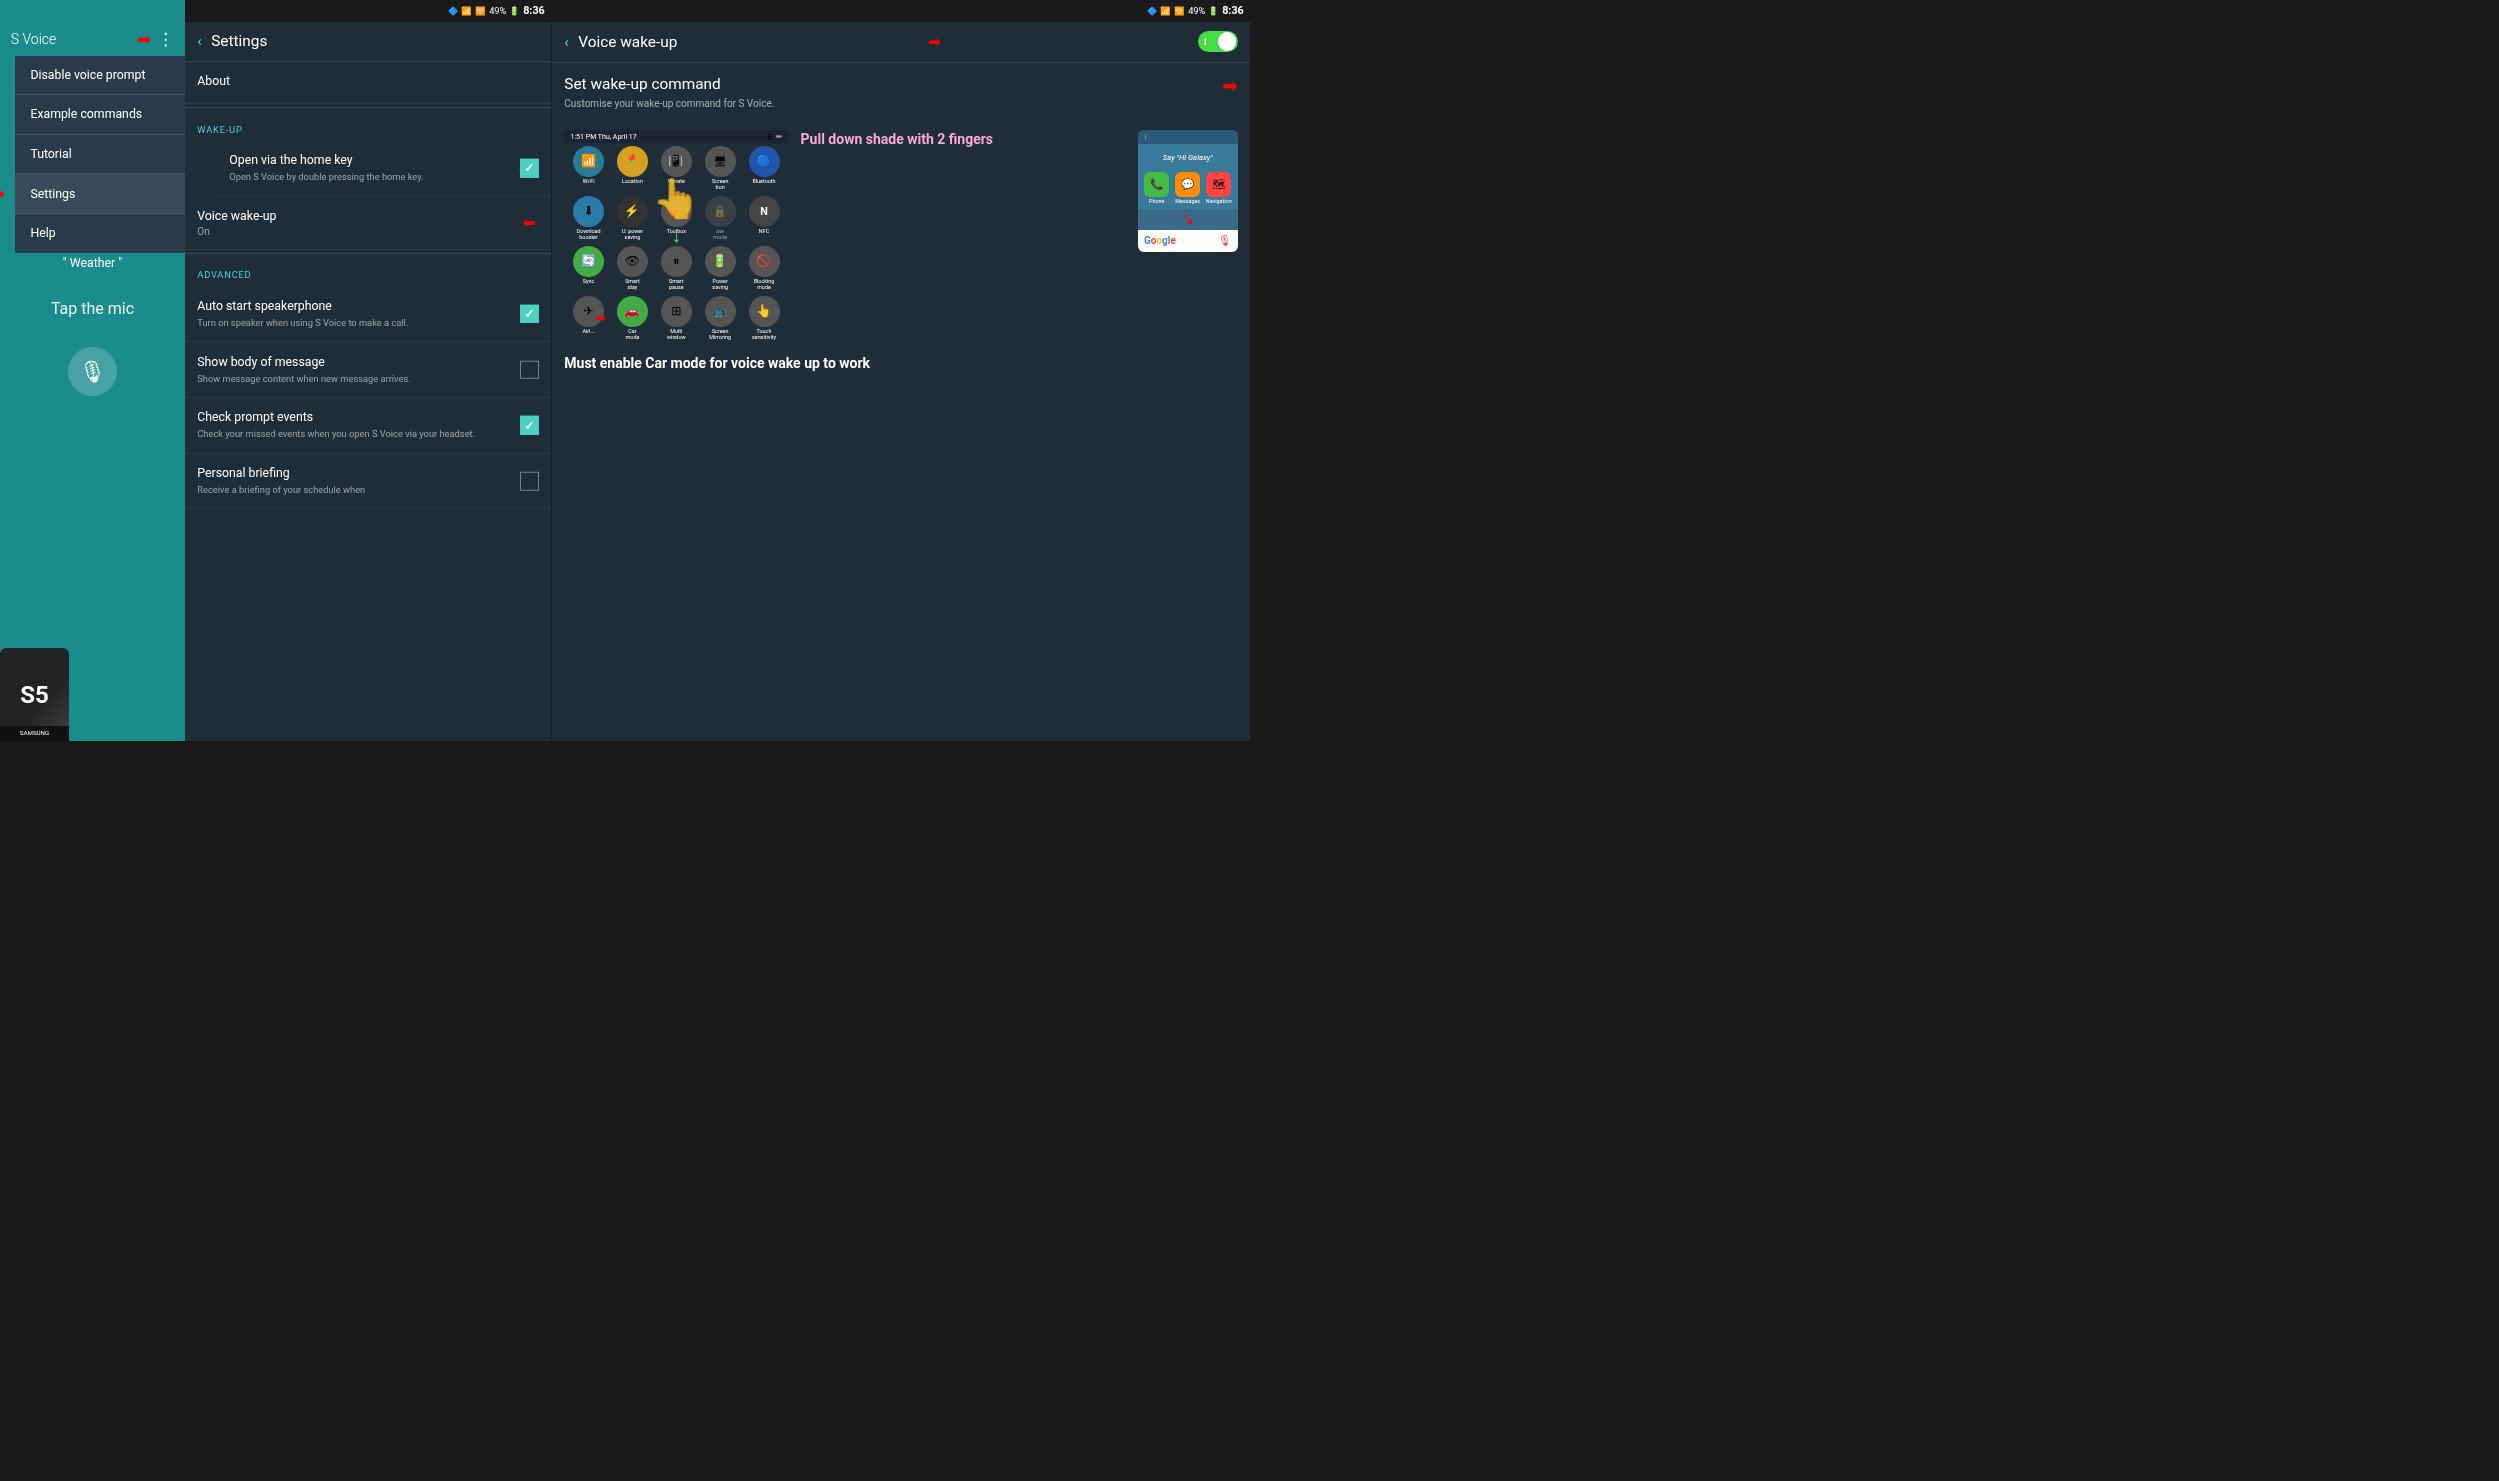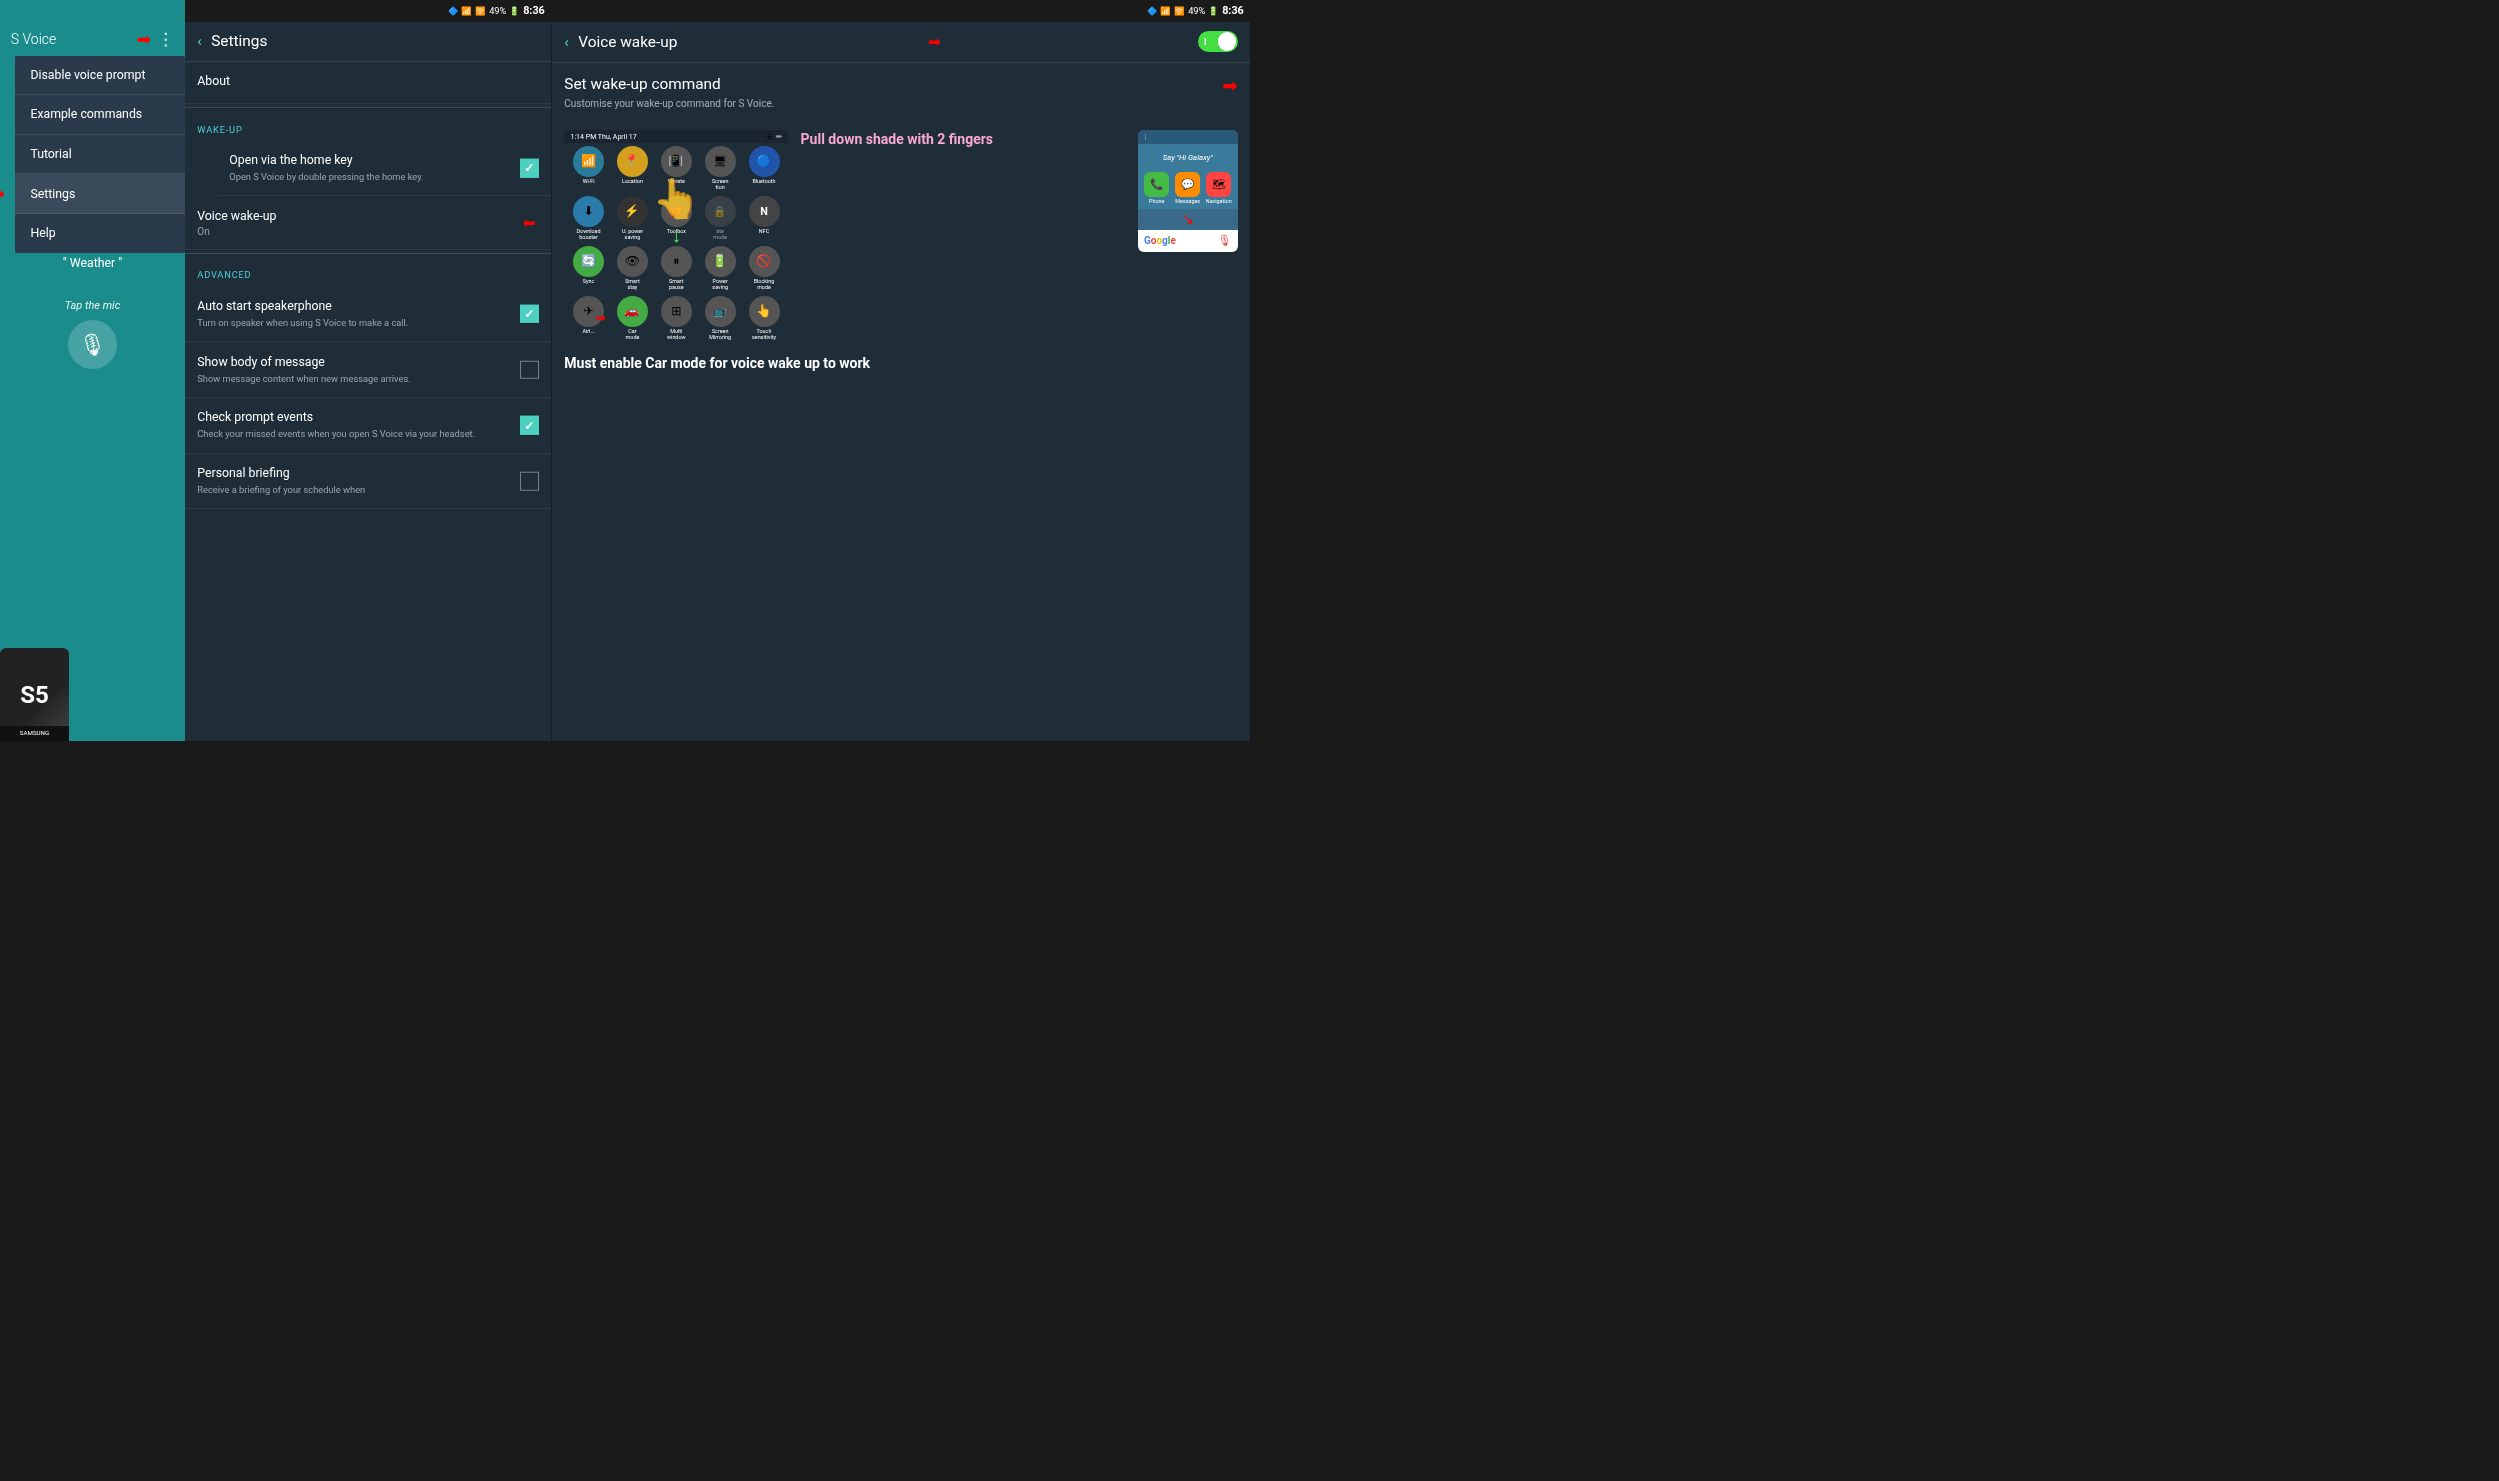--- a/index.html
+++ b/index.html
@@ -80,25 +80,24 @@
       font-size: 14px;
       color: rgba(255,255,255,0.8);
       margin-bottom: 15.4px;
     }
     .voice-example {
       font-size: 12.3px;
       color: white;
       margin: 6.2px 0;
     }
     .tap-mic {
-      font-size: 11px;
+      font-size: 16px;
       color: rgba(255,255,255,0.9);
       margin-top: 23px;
-      margin-bottom: 8px;
-      font-style: italic;
+      margin-bottom: 29px;
     }
     .mic-button {
       width: 49px;
       height: 49px;
       border-radius: 50%;
       background: rgba(255,255,255,0.2);
       display: flex;
       align-items: center;
       justify-content: center;
       cursor: pointer;
@@ -478,21 +477,21 @@
         </div>
 
         <span style="color:red;font-size:18.5px;margin-left:6.2px;">➡</span>
       </div>
 
       <div style="display:flex;gap:12.3px;align-items:flex-start;position:relative;">
 
         <div style="width:224px;flex-shrink:0;background:#1a2530;border-radius:3.1px;overflow:hidden;position:relative;">
 
           <div style="background:#1a2530;padding:2.3px 6.2px;display:flex;justify-content:space-between;align-items:center;">
-            <span style="color:white;font-size:7px;">1:14 PM Thu, April 17</span>
+            <span style="color:white;font-size:7px;">1:51 PM Thu, April 17</span>
             <div style="display:flex;gap:3.1px;align-items:center;">
               <span style="font-size:7px;">☰</span>
               <span style="color:white;font-size:7px;">✏</span>
             </div>
           </div>
 
           <div style="display:grid;grid-template-columns:repeat(5,1fr);gap:1.5px;padding:3.1px;background:#1e2d38;">
 
             <div style="display:flex;flex-direction:column;align-items:center;gap:0.8px;">
               <div style="width:31px;height:31px;border-radius:50%;background:#2a7a9a;display:flex;align-items:center;justify-content:center;font-size:12.3px;">📶</div>

